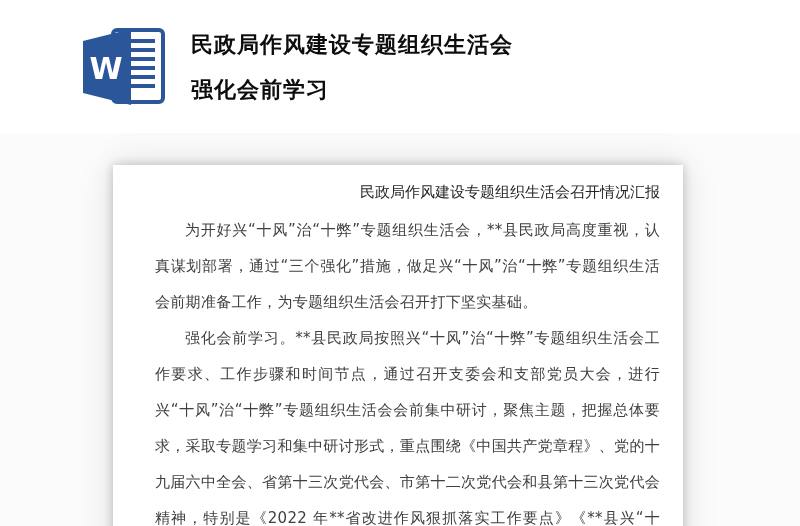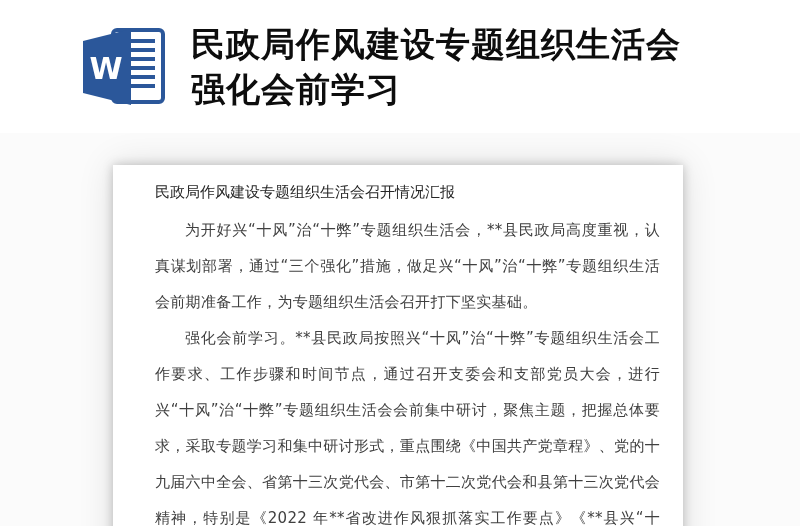--- a/index.html
+++ b/index.html
@@ -24,21 +24,21 @@
     align-items: center;
   }
   .word-icon-wrap {
     margin-left: 75px;
     width: 92px;
     height: 86px;
     flex: 0 0 auto;
   }
   .page-title {
     margin: 0 16px 0 24px;
-    font-size: 34px;
+    font-size: 22px;
     line-height: 45px;
     font-weight: 700;
     color: #0d0d0d;
     letter-spacing: 1px;
   }
   .content-area {
     position: absolute;
     left: 0; top: 133px;
     width: 800px;
     height: 393px;
@@ -50,21 +50,21 @@
     top: 32px;            
     width: 570px;
     height: 560px;        
     background: #ffffff;
     box-shadow: 0 0 10px rgba(0,0,0,0.22), 0 0 34px rgba(0,0,0,0.12);
     box-sizing: border-box;
     padding: 9px 23px 0 42px;
   }
   .doc-title {
     margin: 0 0 2px 0;
-    text-align: left;
+    text-align: right;
     font-size: 15px;
     font-weight: 400;
     line-height: 36px;
     color: #262626;
   }
   .doc-para {
     margin: 0;
     font-size: 15px;
     line-height: 36px;
     color: #404040;

